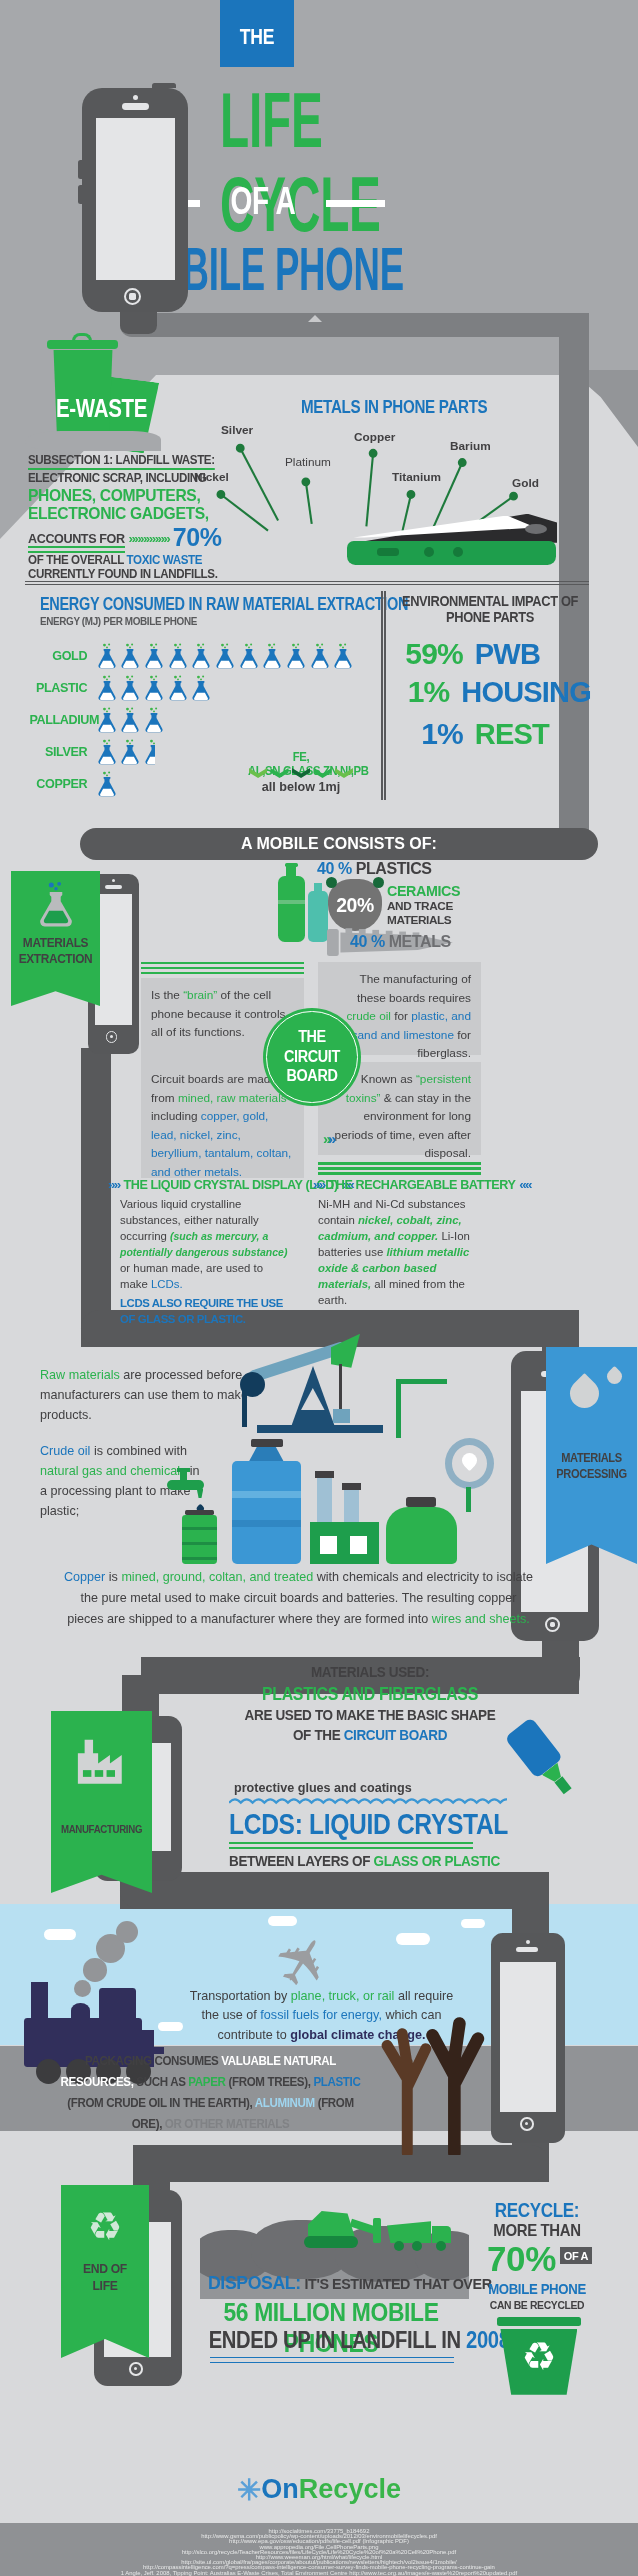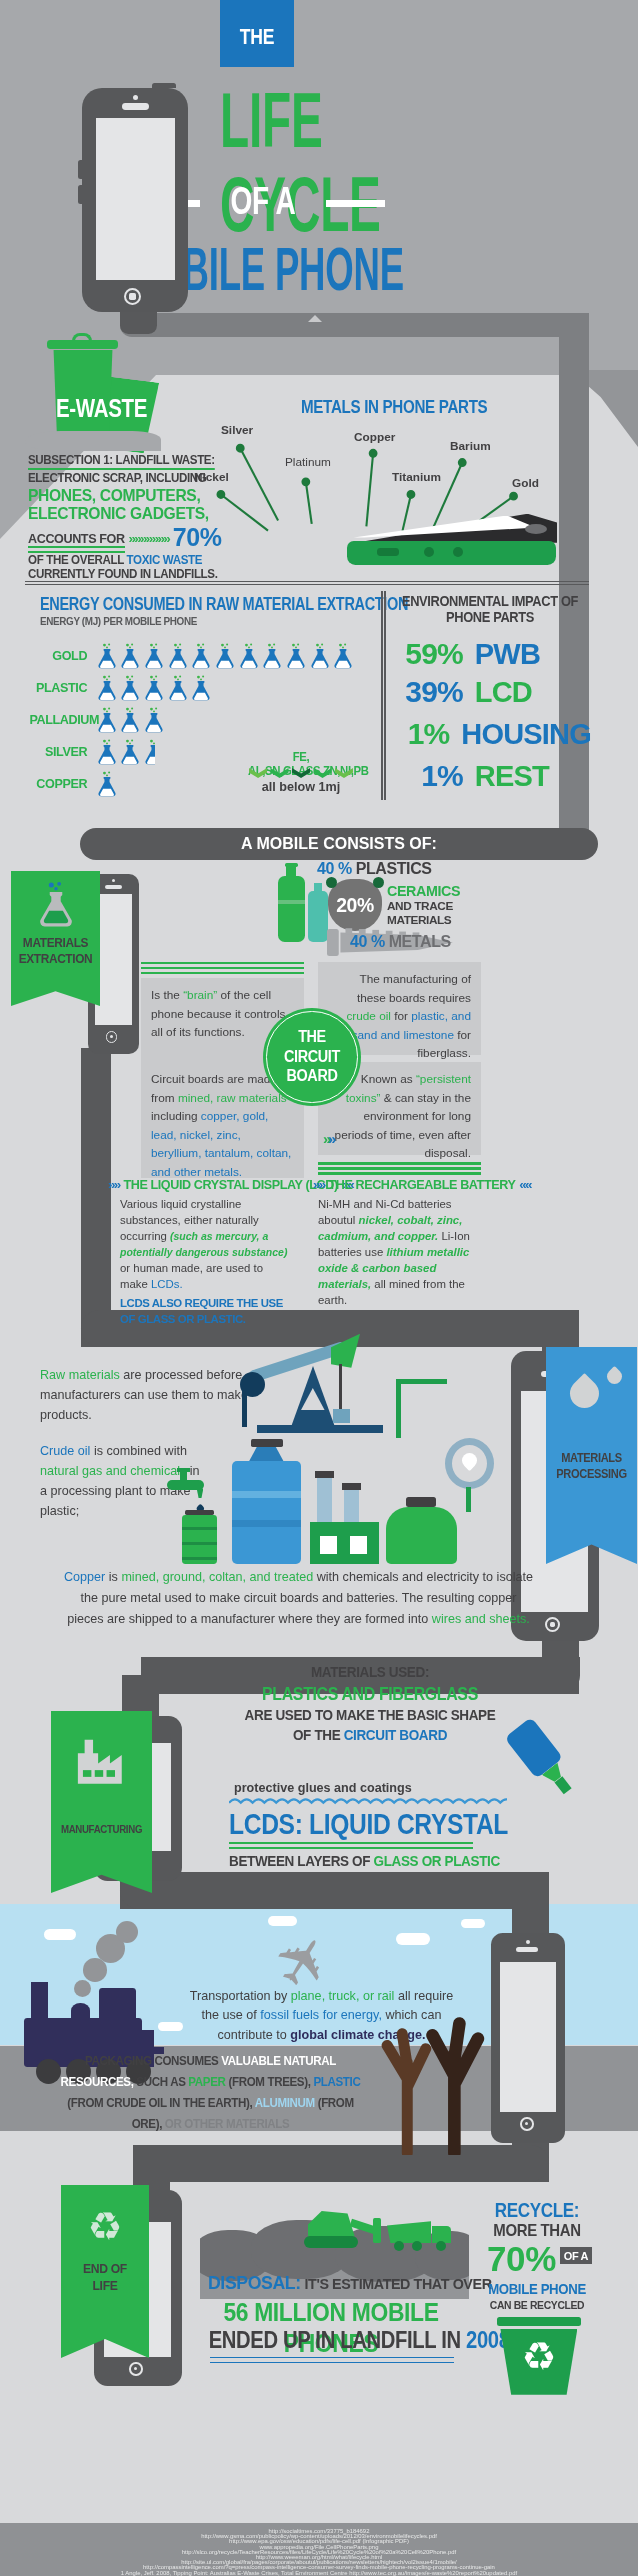--- a/index.html
+++ b/index.html
@@ -375,24 +375,20 @@
   <div class="abs" style="left:381px;top:591px;width:5px;height:209px;background:linear-gradient(90deg,#58595b 0 1.7px,transparent 1.7px 3.4px,#58595b 3.4px 5px);"></div>
   <div class="abs cnd td ctr" style="left:389px;top:593px;width:202px;font-size:14.3px;line-height:16px;transform:scaleX(.9);">
     <span>ENVIRONMENTAL IMPACT OF</span><br><span>PHONE PARTS</span>
   </div>
   <div id="impact-rows" class="abs" style="left:396px;top:633px;width:195px;">
       <div style="display: flex; align-items: center; height: 42px; font-weight: bold; letter-spacing: -0.8px;">
         <span style="width: 67px; text-align: right; font-size: 30px; color: rgb(43, 178, 78);">59%</span>
         <span style="margin-left: 11.8px; font-size: 29px; color: rgb(27, 117, 188);">PWB</span>
       </div>
       <div style="display: flex; align-items: baseline; height: 42px; font-weight: bold; letter-spacing: -0.8px;">
-        <span style="width: 67px; text-align: right; font-size: 30px; color: rgb(27, 117, 188);">39%</span>
-        <span style="margin-left: 11.8px; font-size: 29px; color: rgb(43, 178, 78);">LCD</span>
-      </div>
-      <div style="display: flex; align-items: baseline; height: 42px; font-weight: bold; letter-spacing: -0.8px;">
         <span style="width: 67px; text-align: right; font-size: 30px; color: rgb(43, 178, 78);">1%</span>
         <span style="margin-left: 11.8px; font-size: 29px; color: rgb(27, 117, 188);">HOUSING</span>
       </div>
       <div style="display: flex; align-items: baseline; height: 42px; font-weight: bold; letter-spacing: -0.8px;">
         <span style="width: 67px; text-align: right; font-size: 30px; color: rgb(27, 117, 188);">1%</span>
         <span style="margin-left: 11.8px; font-size: 29px; color: rgb(43, 178, 78);">REST</span>
       </div>
     </div>
 
   <div class="abs" style="left:278px;top:876px;width:27px;height:66px;background:#2bb24e;border-radius:6.7px;">
@@ -478,21 +474,21 @@
     <span class="tb chev">»»</span> <span class="cnd tg" style="font-size:12.6px;">THE LIQUID CRYSTAL DISPLAY (LCD)</span> <span class="tb chev">««</span>
   </div>
   <div class="abs ctr" style="left:313px;top:1177px;width:177px;white-space:nowrap;">
     <span class="tb chev">»»</span> <span class="cnd tg" style="font-size:12.6px;">THE RECHARGEABLE BATTERY</span> <span class="tb chev">««</span>
   </div>
   <div class="abs td" style="left:120px;top:1196px;width:168px;font-size:11.4px;line-height:16px;">
     <span>Various liquid crystalline substances, either naturally occurring </span><span class="tgi" style="font-size:10.5px;">(such as mercury, a potentially dangerous substance)</span><span> or human made, are used to make </span><span class="tb">LCDs.</span>
     <div class="cnd tb" style="font-size:11.4px;margin-top:2.5px;">LCDS ALSO REQUIRE THE USE OF GLASS OR PLASTIC.</div>
   </div>
   <div class="abs td" style="left:318px;top:1196px;width:173px;font-size:11.4px;line-height:16px;">
-    <span>Ni-MH and Ni-Cd batteries aboutul </span><span class="tgi">nickel, cobalt, zinc, cadmium, and copper.</span><span>  Li-Ion batteries use </span><span class="tgi">lithium metallic oxide &amp; carbon based materials,</span><span> all mined from the earth.</span>
+    <span>Ni-MH and Ni-Cd substances contain </span><span class="tgi">nickel, cobalt, zinc, cadmium, and copper.</span><span>  Li-Ion batteries use </span><span class="tgi">lithium metallic oxide &amp; carbon based materials,</span><span> all mined from the earth.</span>
   </div>
 
   <div class="abs td" style="left:40px;top:1365px;width:210px;font-size:12.6px;line-height:20px;">
     <span class="tg">Raw materials</span><span> are processed before manufacturers can use them to make products.</span>
   </div>
   <div class="abs td" style="left:40px;top:1441px;width:164px;font-size:12.6px;line-height:20px;">
     <span class="tb">Crude oil</span><span> is combined with </span><span class="tg">natural gas and chemicals</span><span> in a processing plant to make plastic;</span>
   </div>
 
   <div class="abs" style="left:240px;top:1332px;width:160px;height:101px;">
@@ -693,20 +689,23 @@
     <span class="cnd tw" style="font-size:11px;background:#58595b;padding:2.5px 4.2px;vertical-align:11.8px;">OF A</span>
   </div>
   <div class="abs cnd tb ctr" style="left:480px;top:2280px;width:114px;font-size:15px;transform:scaleX(.88);">MOBILE PHONE</div>
   <div class="abs cnd td ctr" style="left:480px;top:2298px;width:114px;font-size:11.8px;transform:scaleX(.88);">CAN BE RECYCLED</div>
   <div class="abs" style="left:497px;top:2317px;width:84px;height:77px;">
     <div class="abs" style="left:0;top:0;width:84px;height:9.3px;background:#1e9e4c;border-radius:2.5px;"></div>
     <div class="abs" style="left:3.4px;top:11.8px;width:77px;height:66px;background:#1e9e4c;clip-path:polygon(0 0,100% 0,86% 100%,14% 100%);"></div>
     <div class="abs tw ctr" style="left:0;top:17px;width:84px;font-size:39px;color:#fff;">♻</div>
   </div>
 
+  <div class="abs ctr" style="left:0;top:2473px;width:638px;font-size:27px;font-weight:bold;">
+    <span style="color:#5aa0d8;font-size:29px;vertical-align:-1.7px;">✳</span><span class="tb">On</span><span style="color:#39b54a;">Recycle</span>
+  </div>
   <div id="footer-sources" class="abs ctr" style="left:0;top:2529px;width:638px;color:#e9eaea;font-size:5.9px;line-height:5.2px;">
       <div>http://socialtimes.com/33775_b184692</div>
       <div>http://www.gsma.com/publicpolicy/wp-content/uploads/2012/03/environmobilelifecycles.pdf</div>
       <div>http://www.epa.gov/osw/education/pdfs/life-cell.pdf (Infographic PDF)</div>
       <div>www.appropedia.org/File.CellPhoneParts.png</div>
       <div>http://slco.org/recycle/TeacherResources/files/LifeCycle/Life%20Cycle%20of%20a%20Cell%20Phone.pdf</div>
       <div>http://www.weeeman.org/html/what/lifecycle.html</div>
       <div>http://site.ul.com/global/fra/pages/corporate/aboutul/publications/newsletters/hightech/vol2issue4/1mobile/</div>
       <div>http://compassintelligence.com/?q=press/compass-intelligence-consumer-survey-finds-mobile-phone-recycling-programs-continue-gain</div>
       <div>1 Angle, Jeff. 2008, Tipping Point: Australias E-Waste Crises, Total Environment Centre http://www.tec.org.au/images/e-waste%20report%20updated.pdf</div>

